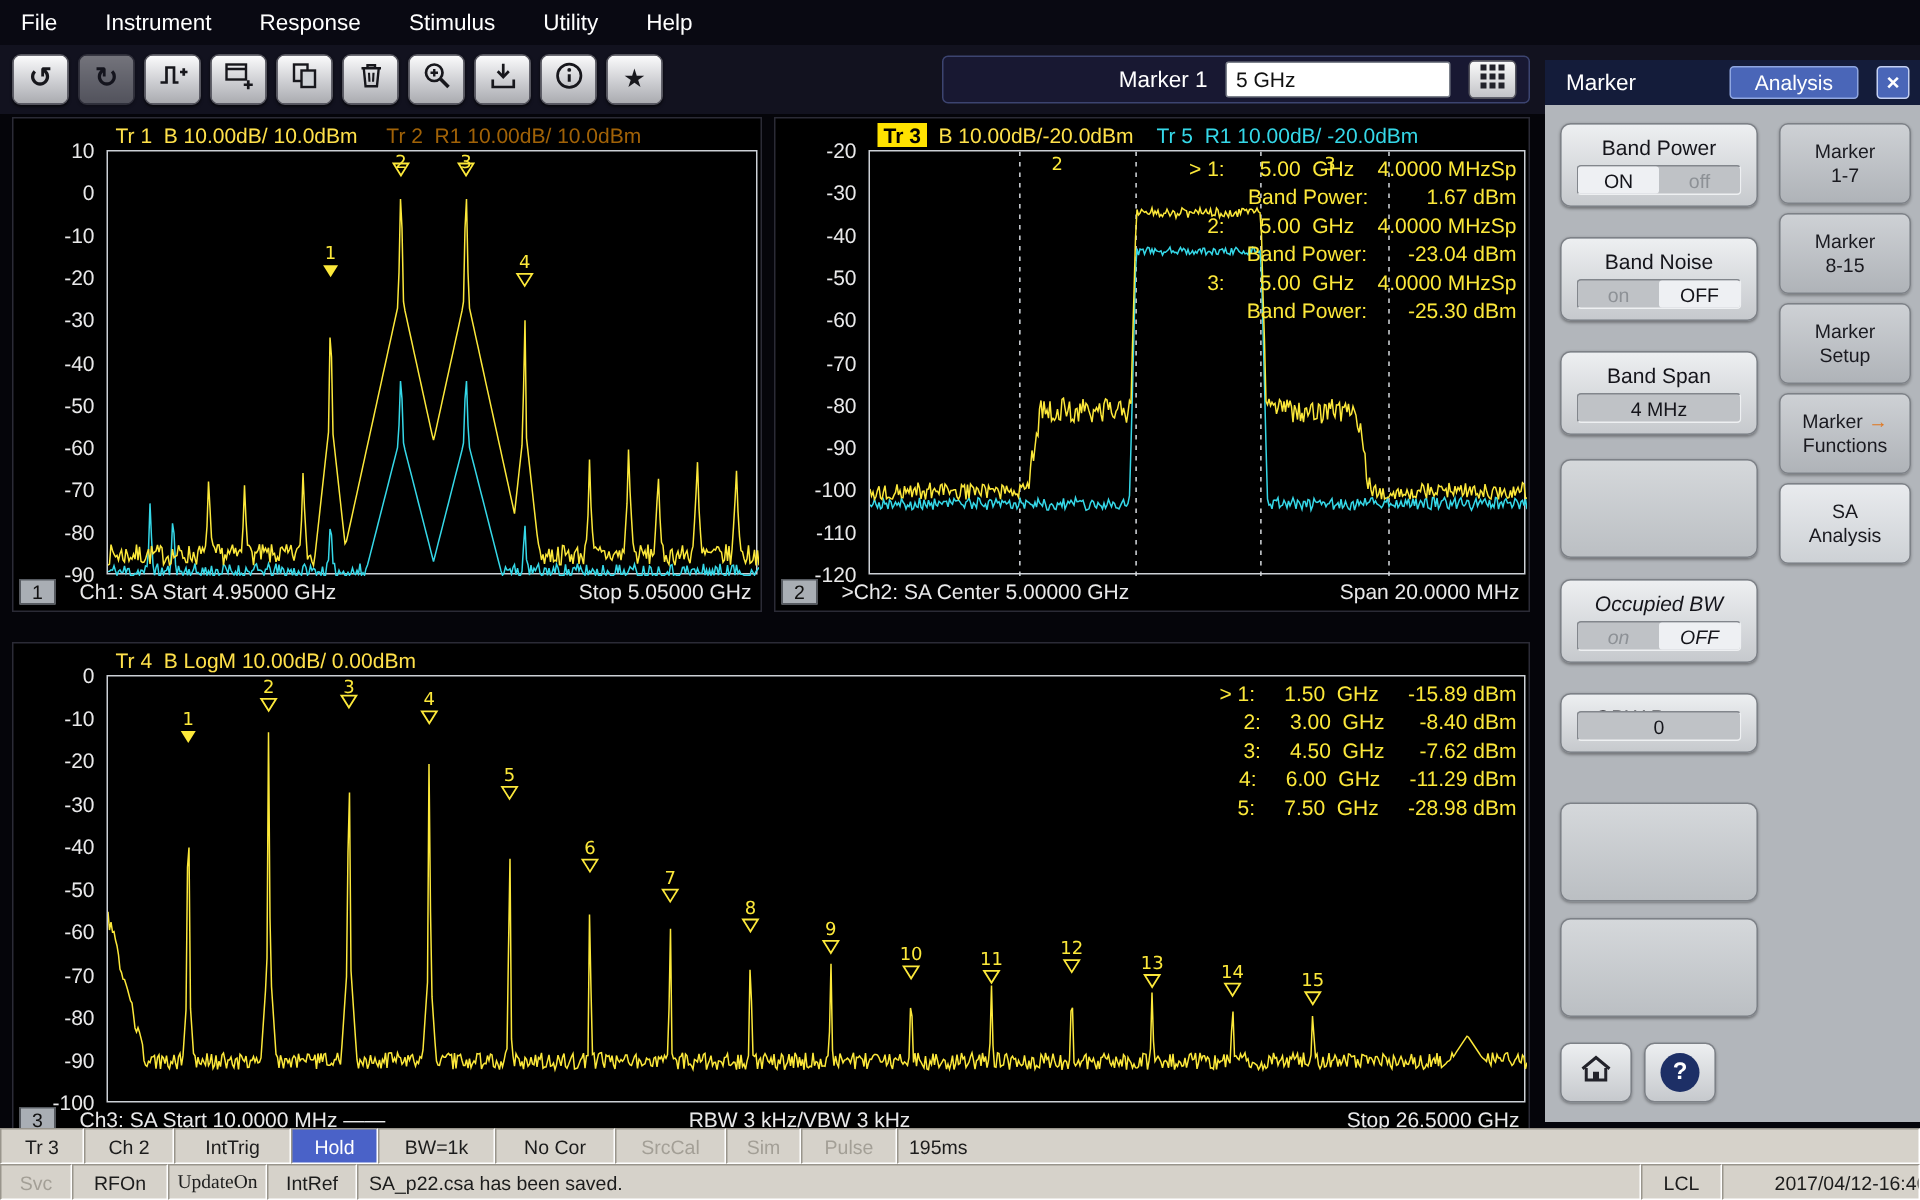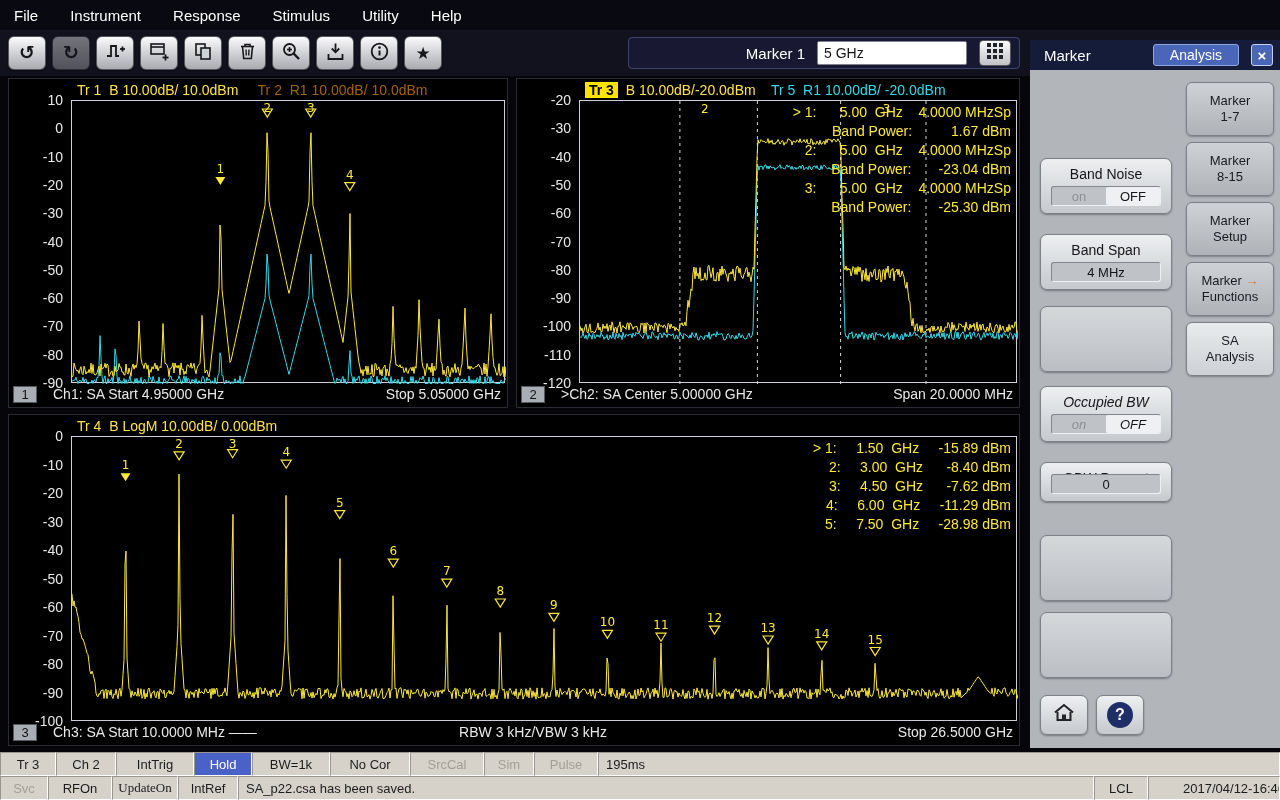--- a/index.html
+++ b/index.html
@@ -20,21 +20,21 @@
   .marker-group{position:absolute;left:628px;top:7px;height:32px;width:392px;background:#181832;border:1px solid #3c4470;border-radius:4px;display:flex;align-items:center;justify-content:flex-end;gap:12px;padding:0 8px}
   .marker-label{color:#fff;font-size:15px}
   .marker-input{width:150px;height:24px;background:#fff;border:1px solid #7d828c;border-radius:2px;font-size:14px;color:#111;padding:1px 6px;font-family:"Liberation Sans",sans-serif}
   .keypad-btn{width:32px;height:26px;border-radius:4px;border:1px solid #55555e;background:linear-gradient(#fafafa,#c2c3c7);display:flex;align-items:center;justify-content:center}
 
   
   .plotarea{position:absolute;left:0;top:76px;width:1030px;height:676px;background:#05050a}
   .panel{position:absolute;background:#000;border:1px solid #2b2b36}
   .panel.p1{left:8px;top:2px;width:500px;height:330px}
   .panel.p2{left:516px;top:2px;width:504px;height:330px}
-  .panel.p3{left:8px;top:338px;width:1012px;height:332px}
+  .panel.p3{left:8px;top:352px;width:1012px;height:332px}
   .pheader{position:absolute;top:3px;left:68px;font-size:14px;white-space:pre;line-height:16px}
   .pheader .hl{padding:0 4px;font-weight:bold}
   .plot{position:absolute;left:62px;top:21px;border:1px solid #ccd0d6;background:#000}
   .p1 .plot{width:434px;height:283px}
   .p2 .plot{width:438px;height:283px}
   .p3 .plot{width:946px;height:285px}
   .plot svg{position:absolute;left:0;top:0;z-index:1;font-family:"DejaVu Sans",sans-serif}
   .yaxis{position:absolute;left:0;top:21px;width:58px}
   .ytick{position:absolute;right:4px;transform:translateY(-50%);color:#e9e9ea;font-size:14px}
   .readout{position:absolute;top:2px;right:5px;text-align:right;color:#fce83a;font-size:14px;line-height:19px;white-space:pre;z-index:3}
@@ -341,20 +341,27 @@
       <div class="icon-btn" style="left:10px;top:625px">
           <span id="home-icon-slot"><svg width="24" height="24" viewBox="0 0 24 24">
               <path d="M3 11.5L12 4l9 7.5" fill="none" stroke="#22222a" stroke-width="2"></path>
               <path d="M5.5 11v8h13v-8" fill="none" stroke="#22222a" stroke-width="2"></path>
               <rect x="10" y="13.5" width="4" height="5.5" fill="#22222a"></rect>
             </svg></span>
         </div>
       <div class="icon-btn" style="left:66px;top:625px">
           <span class="help-circle">?</span>
         </div>
+    <div class="soft-btn" style="top: 12px; height: 56px;">
+          <div class="lbl">Band Power</div>
+          <div class="strip">
+            <span class="seg on">ON</span>
+            <span class="seg">off</span>
+          </div>
+        </div>
         <div class="soft-btn" style="top: 88px; height: 56px;">
           <div class="lbl">Band Noise</div>
           <div class="strip">
             <span class="seg">on</span>
             <span class="seg on">OFF</span>
           </div>
         </div>
         <div class="soft-btn" style="top: 164px; height: 56px;">
           <div class="lbl">Band Span</div>
           <div class="strip value-strip">4 MHz</div>

